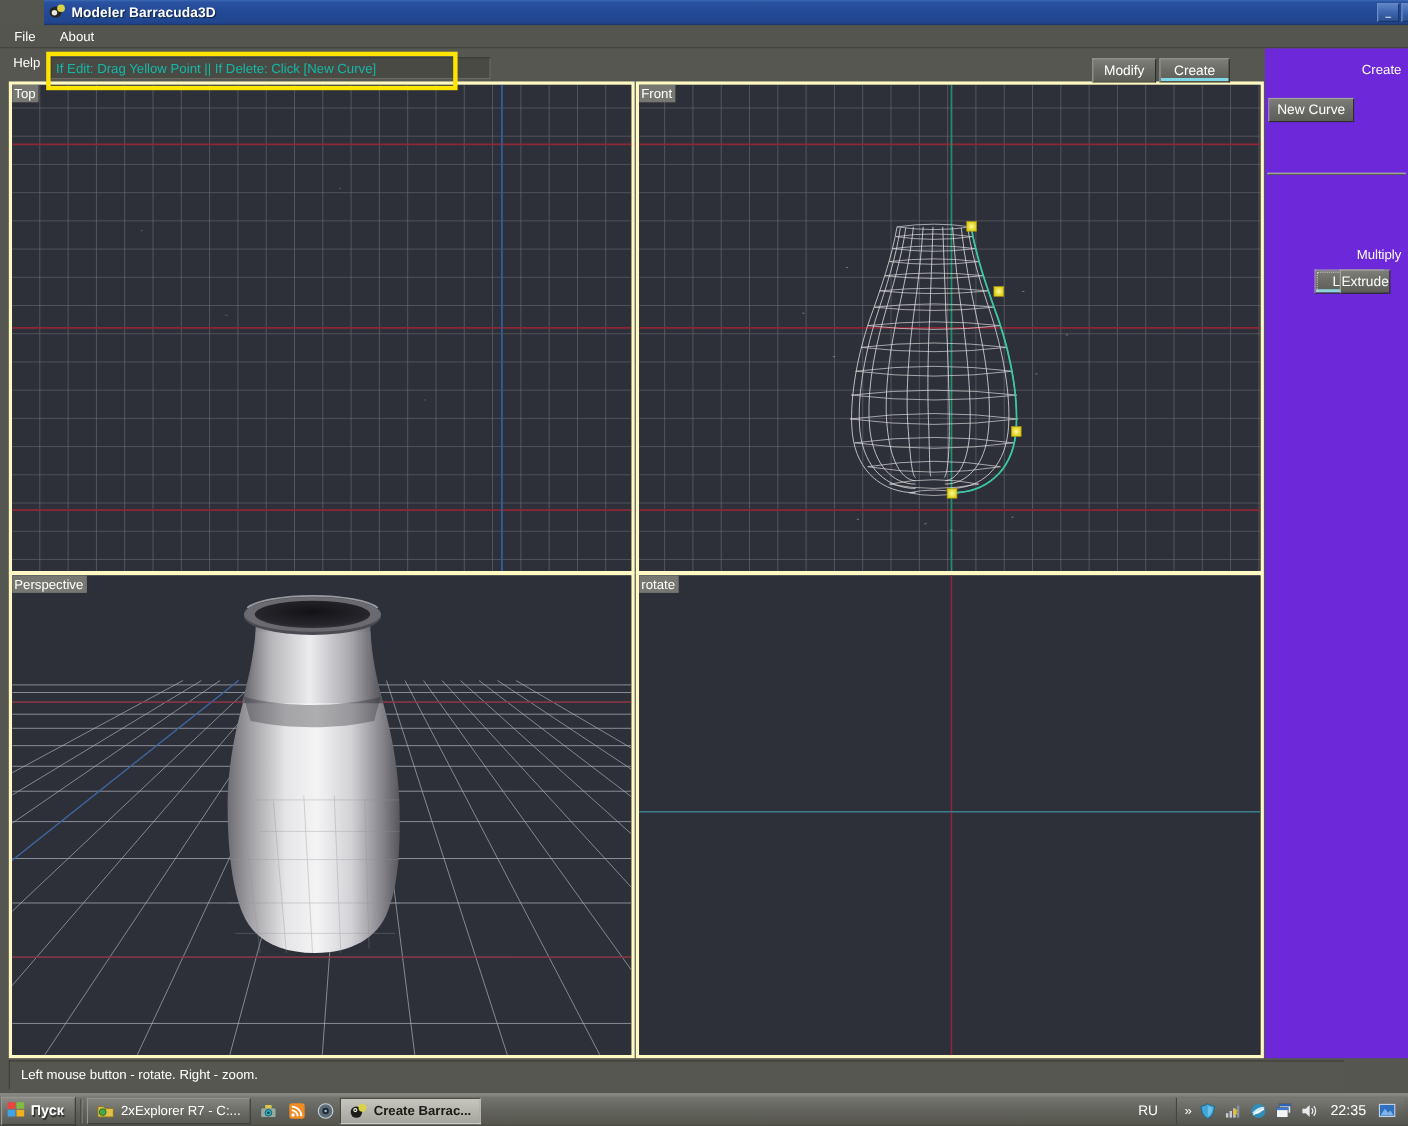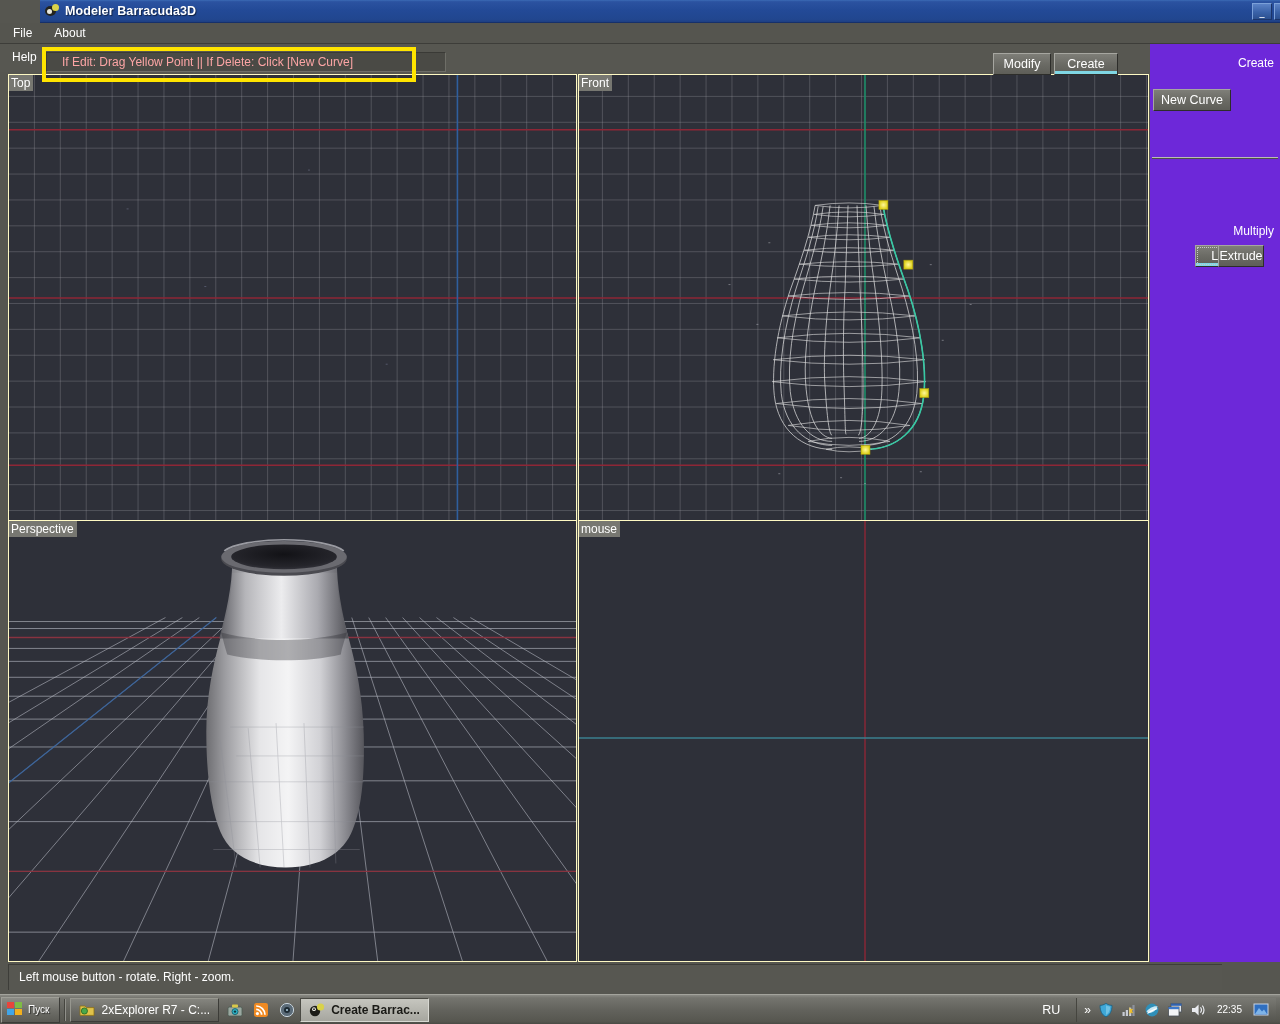--- a/index.html
+++ b/index.html
@@ -62,21 +62,21 @@
   }
   #help-label {
     position:absolute; left:12px; top:6px;
     color:#ffffff; font-size:12px;
   }
   #help-field {
     position:absolute; left:46px; top:52px; width:400px; height:20px;
     background:#4a4a45;
     border-top:1px solid #3a3a36; border-left:1px solid #3a3a36;
     border-right:1px solid #6e6e67; border-bottom:1px solid #6e6e67;
-    color:#fca5a5; font-size:12px; line-height:19px; padding-left:15px;
+    color:#14b8a6; font-size:12px; line-height:19px; padding-left:4px;
     white-space:nowrap; overflow:hidden;
   }
 
   
   #annotation {
     position:absolute; left:42px; top:47px; width:374px; height:35px;
     border: 4px solid #ffe400; pointer-events:none; z-index: 40;
   }
 
   
@@ -106,21 +106,21 @@
   #new-curve-btn { position:absolute; left:3px; top:45px; width:78px; }
   #sep1 { position:absolute; left:2px; top:113px; width:126px; height:2px;
           background:#bcbcb6; border-bottom:1px solid #4e4e49; }
   #multiply-heading { position:absolute; right:0; top:180px; }
   #lathe-btn   { position:absolute; left:2px;  top:201px; width:64px;margin-left:43px; }
   #extrude-btn { position:absolute; left:68px; top:201px; width:46px; }
 
   
   .viewport {
     position:absolute; background:#2e3039; overflow:hidden;
-    border:1px solid #fef9c3;
+    border:3px solid #fef9c3;
   }
   #vp-top   { left:8px;   top:74px;  width:569px; height:448px; }
   #vp-front { left:578px; top:74px;  width:571px; height:448px; }
   #vp-persp { left:8px;   top:520px; width:569px; height:442px; }
   #vp-disab { left:578px; top:520px; width:571px; height:442px; }
 
   .vp-label {
     position:absolute; left:0; top:0; z-index:12;
     background:#777771; color:#ffffff; font-size:12px;
     padding:1px 3px 1px 2px; line-height:14px;
@@ -142,21 +142,21 @@
     background: linear-gradient(to bottom, #8a8a84 0%, #74746e 10%, #63635d 50%, #56564f 92%, #4a4a44 100%);
     border-top:1px solid #a3a39c;
     display:flex; align-items:center;
   }
   #start-btn {
     display:flex; align-items:center; gap:5px;
     height:26px; padding:0 10px 0 5px; margin-left:1px;
     background: linear-gradient(to bottom, #8c8c86, #6d6d67 55%, #5a5a54);
     border:1px solid #9e9e97; border-right-color:#3c3c38; border-bottom-color:#3c3c38;
   }
-  #start-btn .label { color:#ffffff; font-size:10px; font-weight:normal;
+  #start-btn .label { color:#ffffff; font-size:13px; font-weight:bold;
                       text-shadow:1px 1px 1px rgba(0,0,0,0.6); }
   .win-logo { width:16px; height:15px; position:relative; }
   .win-logo i { position:absolute; width:7px; height:6px; display:block; }
   .win-logo i:nth-child(1){ left:0; top:0; background:#e8453c; }
   .win-logo i:nth-child(2){ left:8px; top:0; background:#7fbb45; }
   .win-logo i:nth-child(3){ left:0; top:7px; background:#40a5e8; }
   .win-logo i:nth-child(4){ left:8px; top:7px; background:#f2b01e; }
 
   .tb-sep { width:2px; height:22px; margin:0 4px;
             border-left:1px solid #45453f; border-right:1px solid #90908a; }
@@ -177,21 +177,21 @@
   #tray {
     margin-left:auto; display:flex; align-items:center; height:30px;
     padding-right:4px; gap:10px;
   }
   #lang-box { color:#ffffff; font-size:12.5px; padding:0 6px; }
   #tray-inner {
     display:flex; align-items:center; gap:7px; height:24px; padding:0 7px;
     border-left:1px solid #45453f;
     background: linear-gradient(to bottom, #7a7a74, #64645e 55%, #55554f);
   }
-  #clock { color:#ffffff; font-size:10px; margin:0 4px;text-align:right; }
+  #clock { color:#ffffff; font-size:13px; margin:0 4px;text-align:right; }
   .tray-ico { width:16px; height:16px; display:block; }
 </style>
 </head>
 <body>
 
 <div id="screen">
 
   <div id="titlebar">
     <div id="app-icon">
       <span class="blob b1"></span>
@@ -439,21 +439,21 @@
     </svg>
     <div class="vp-label">Perspective</div>
   </div>
 
   <div class="viewport" id="vp-disab">
     <svg class="grid-svg" viewBox="0 0 571 442" preserveAspectRatio="none">
       <rect width="571" height="442" fill="#2e3039"></rect>
       <line x1="287" y1="0" x2="287" y2="442" stroke="#8e2636" stroke-width="1.4"></line>
       <line x1="0" y1="218" x2="571" y2="218" stroke="#3b7f8f" stroke-width="1.4"></line>
     </svg>
-    <div class="vp-label">mouse</div>
+    <div class="vp-label">rotate</div>
   </div>
 
   <div id="rightpanel">
     <div id="tabs">
       <div class="btn" id="tab-modify">Modify</div>
       <div class="btn active" id="tab-create">Create</div>
     </div>
 
     <div class="panel-heading" id="create-heading">Create</div>
     <div class="btn" id="new-curve-btn">New Curve</div>

